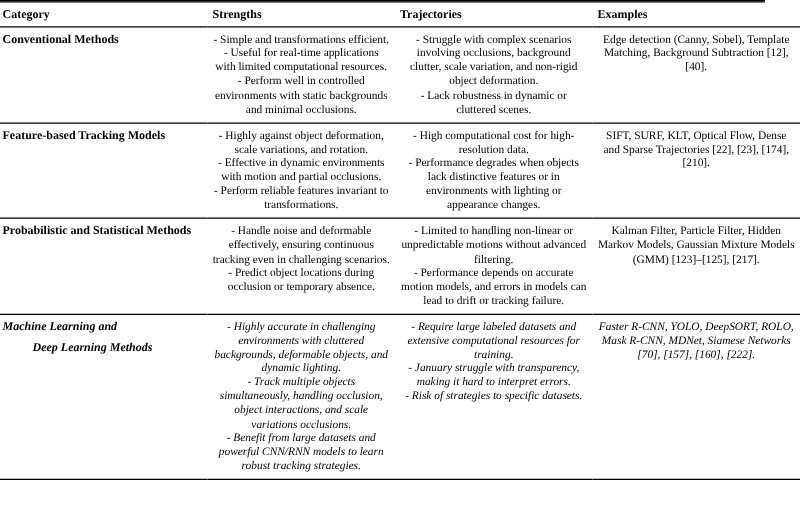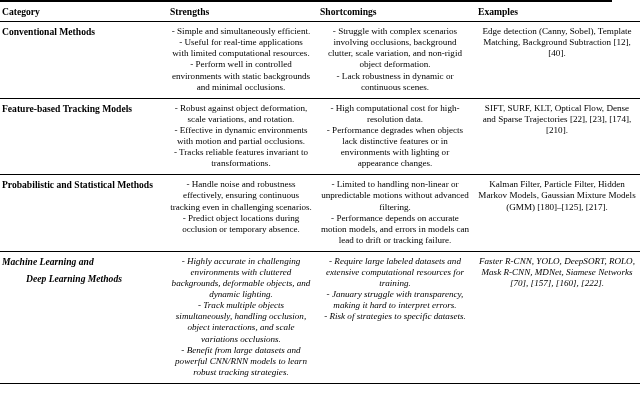--- a/index.html
+++ b/index.html
@@ -92,73 +92,73 @@
     <colgroup>
       <col class="c-category">
       <col class="c-strengths">
       <col class="c-short">
       <col class="c-examples">
     </colgroup>
     <thead>
       <tr>
         <th class="th-category">Category</th>
         <th class="th-center">Strengths</th>
-        <th class="th-center">Shortcomings</th>
+        <th class="th-center">Trajectories</th>
         <th class="th-center">Examples</th>
       </tr>
     </thead>
     <tbody id="table-body">
         <tr class="data-row">
           <td class="cell-category">
             <span class="cat-line-1">Conventional Methods</span>
           </td>
           <td class="cell-body">
-            <span class="bullet-group">- Simple and simultaneously efficient.</span>
+            <span class="bullet-group">- Simple and transformations efficient.</span>
             <span class="bullet-group">- Useful for real-time applications with limited computational resources.</span>
             <span class="bullet-group">- Perform well in controlled environments with static backgrounds and minimal occlusions.</span>
           </td>
           <td class="cell-body">
             <span class="bullet-group">- Struggle with complex scenarios involving occlusions, background clutter, scale variation, and non-rigid object deformation.</span>
-            <span class="bullet-group">- Lack robustness in dynamic or continuous scenes.</span>
+            <span class="bullet-group">- Lack robustness in dynamic or cluttered scenes.</span>
           </td>
           <td class="cell-body">
             <span class="bullet-group">Edge detection (Canny, Sobel), Template Matching, Background Subtraction [12], [40].</span>
           </td>
         </tr>
         <tr class="data-row">
           <td class="cell-category">
             <span class="cat-line-1">Feature-based Tracking Models</span>
           </td>
           <td class="cell-body">
-            <span class="bullet-group">- Robust against object deformation, scale variations, and rotation.</span>
+            <span class="bullet-group">- Highly against object deformation, scale variations, and rotation.</span>
             <span class="bullet-group">- Effective in dynamic environments with motion and partial occlusions.</span>
-            <span class="bullet-group">- Tracks reliable features invariant to transformations.</span>
+            <span class="bullet-group">- Perform reliable features invariant to transformations.</span>
           </td>
           <td class="cell-body">
             <span class="bullet-group">- High computational cost for high-resolution data.</span>
             <span class="bullet-group">- Performance degrades when objects lack distinctive features or in environments with lighting or appearance changes.</span>
           </td>
           <td class="cell-body">
             <span class="bullet-group">SIFT, SURF, KLT, Optical Flow, Dense and Sparse Trajectories [22], [23], [174], [210].</span>
           </td>
         </tr>
         <tr class="data-row">
           <td class="cell-category">
             <span class="cat-line-1">Probabilistic and Statistical Methods</span>
           </td>
           <td class="cell-body">
-            <span class="bullet-group">- Handle noise and robustness effectively, ensuring continuous tracking even in challenging scenarios.</span>
+            <span class="bullet-group">- Handle noise and deformable effectively, ensuring continuous tracking even in challenging scenarios.</span>
             <span class="bullet-group">- Predict object locations during occlusion or temporary absence.</span>
           </td>
           <td class="cell-body">
             <span class="bullet-group">- Limited to handling non-linear or unpredictable motions without advanced filtering.</span>
             <span class="bullet-group">- Performance depends on accurate motion models, and errors in models can lead to drift or tracking failure.</span>
           </td>
           <td class="cell-body">
-            <span class="bullet-group">Kalman Filter, Particle Filter, Hidden Markov Models, Gaussian Mixture Models (GMM) [180]–[125], [217].</span>
+            <span class="bullet-group">Kalman Filter, Particle Filter, Hidden Markov Models, Gaussian Mixture Models (GMM) [123]–[125], [217].</span>
           </td>
         </tr>
         <tr class="data-row last-row">
           <td class="cell-category">
             <span class="cat-line-1">Machine Learning and</span>
             <span class="cat-line-2">Deep Learning Methods</span>
           </td>
           <td class="cell-body">
             <span class="bullet-group">- Highly accurate in challenging environments with cluttered backgrounds, deformable objects, and dynamic lighting.</span>
             <span class="bullet-group">- Track multiple objects simultaneously, handling occlusion, object interactions, and scale variations occlusions.</span>

